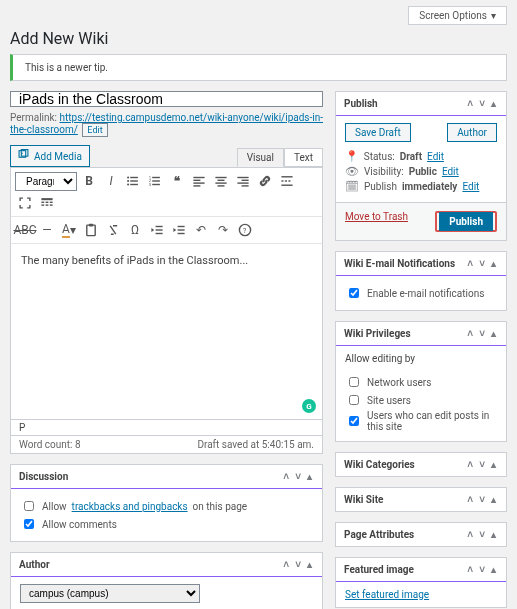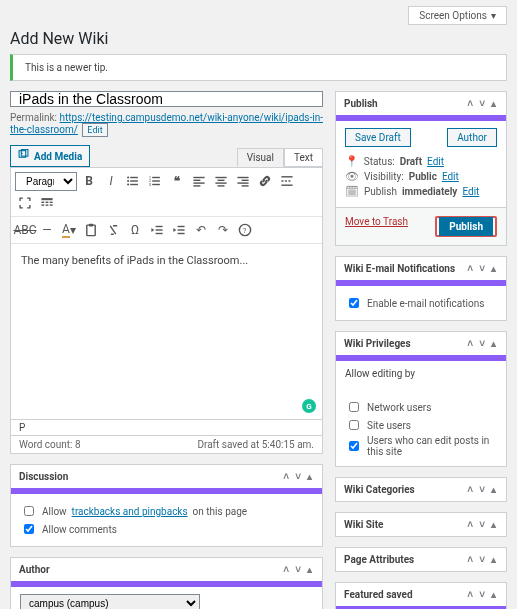--- a/index.html
+++ b/index.html
@@ -8,39 +8,39 @@
   .screen-btn{background:#fff;border:1px solid #ccd0d4;padding:3px 10px;font-size:10px;color:#555;display:flex;align-items:center;gap:4px;cursor:pointer;}
   h1{font-size:16px;font-weight:400;margin:0 0 6px 0;color:#23282d;}
   .tip{background:#fff;border:1px solid #ccd0d4;border-left:3px solid #46b450;padding:7px 12px;font-size:10px;margin-bottom:10px;}
   .layout{display:flex;gap:12px;}
   .main{flex:1;min-width:0;}
   .side{width:172px;}
   .title-input{width:100%;box-sizing:border-box;border:1px solid #7e8993;background:#fff;padding:4px 8px;font-size:14px;height:16px;}
   .permalink{font-size:10px;margin:5px 0 8px 0;color:#666;}
   .permalink a, .lnk{color:#0073aa;text-decoration:underline;cursor:pointer; }
   .edit-btn-sm{display:inline-block;border:1px solid #7e8993;padding:1px 4px;font-size:9px;cursor:pointer;background:#f3f5f6;color:#0071a1;margin-left:2px;}
-  .media-btn{border:1px solid #0071a1;color:#0071a1;background:#f3f5f6;padding:3px 7px;font-size:10px;display:inline-flex;align-items:center;gap:5px;cursor:pointer;margin-bottom:0;font-weight:bold;}
+  .media-btn{border:1px solid #0071a1;color:#0071a1;background:#f3f5f6;padding:3px 7px;font-size:10px;display:inline-flex;align-items:center;gap:5px;cursor:pointer;margin-bottom:0;}
   .media-row{display:flex;justify-content:space-between;align-items:flex-end;}
   .ed-tabs{display:flex;justify-content:center;}
   .ed-tab{border:1px solid #ccd0d4;padding:3px 9px;font-size:10px;background:#fff;cursor:pointer;}
   .ed-tab.on{background:#f1f1f1;border-bottom-color:#f1f1f1;}
   .tb{border:1px solid #ccd0d4;background:#fff;}
   .tb-row{display:flex;align-items:center;flex-wrap:wrap;padding:3px 4px;border-bottom:1px solid #e5e5e5;gap:2px;}
   .fmt{border:1px solid #7e8993;background:#fff;font-size:10px;padding:2px 6px;width:62px;}
   .tbtn{width:20px;height:20px;display:flex;align-items:center;justify-content:center;color:#555;cursor:pointer;font-size:12px;}
   .tbtn svg{width:14px;height:14px;fill:#555;}
   .editor{min-height:155px;padding:10px;font-size:11px;position:relative;background:#fff;}
   .gram{position:absolute;right:6px;bottom:6px;width:14px;height:14px;border-radius:50%;background:#15c39a;color:#fff;display:flex;align-items:center;justify-content:center;font-size:8px;font-weight:bold;}
   .status-row{display:flex;justify-content:space-between;border:1px solid #ccd0d4;border-top:none;background:#fff;padding:3px 8px;font-size:10px;color:#666;}
   .path{border:1px solid #ccd0d4;border-top:none;background:#fff;padding:2px 8px;font-size:10px;}
   .box{background:#fff;border:1px solid #ccd0d4;margin-bottom:10px;}
   .box-h{padding:6px 8px;font-size:10px;font-weight:bold;display:flex;align-items:center;justify-content:space-between;cursor:pointer;}
   .box-h .ctrls{display:flex;gap:2px;color:#787c82;}
   .ctrls span{cursor:pointer;font-size:10px;padding:0 2px;}
-  .box-c{padding:7px 9px;font-size:10px;border-top:6px solid #8b5cf6;}
+  .box-c{padding:7px 9px;font-size:10px;border-top:1px solid #8b5cf6;}
   .row{display:flex;align-items:center;gap:5px;margin:2px 0;color:#555;}
   .btn{border:1px solid #0071a1;color:#0071a1;background:#f3f5f6;padding:3px 9px;font-size:10px;cursor:pointer;}
   .btn.primary{background:#0071a1;color:#fff;border-color:#0071a1;font-weight:bold;}
   .pub-actions{display:flex;justify-content:space-between;align-items:flex-start;padding:8px 9px;border-top:1px solid #ccd0d4;background:#f6f7f7;}
   .trash{color:#b32d2e;text-decoration:underline;font-size:10px;cursor:pointer;}
   .hl{border:2px solid #d9534f;padding:2px;border-radius:2px;}
   .chk{width:10px;height:10px;}
   select.author-sel{width:180px;border:1px solid #7e8993;padding:2px 4px;font-size:10px;}
   .ico{color:#787c82;font-size:11px;}
 </style>
@@ -327,21 +327,21 @@
       <div class="box">
         <div class="box-h">
           <span>Wiki Privileges</span>
           <div class="ctrls">
               <span>˄</span>
               <span>˅</span>
               <span>▴</span>
             </div>
         </div>
         <div class="box-c">
-          <div style="margin-bottom:20px;">Allow editing by</div>
+          <div style="margin-bottom:10px;">Allow editing by</div>
           <div class="row">
               <input type="checkbox" class="chk" style="">
               <span>Network users</span>
             </div>
           <div class="row">
               <input type="checkbox" class="chk" style="">
               <span>Site users</span>
             </div>
           <div class="row">
               <input type="checkbox" class="chk" checked="" style="">
@@ -378,21 +378,21 @@
             <div class="ctrls">
               <span>˄</span>
               <span>˅</span>
               <span>▴</span>
             </div>
           </div>
         </div>
 
       <div class="box">
         <div class="box-h">
-            <span>Featured saved</span>
+            <span>Featured image</span>
             <div class="ctrls">
               <span>˄</span>
               <span>˅</span>
               <span>▴</span>
             </div>
           </div>
         <div class="box-c"><a class="lnk">Set featured image</a></div>
       </div>
     </div>
   </div>

